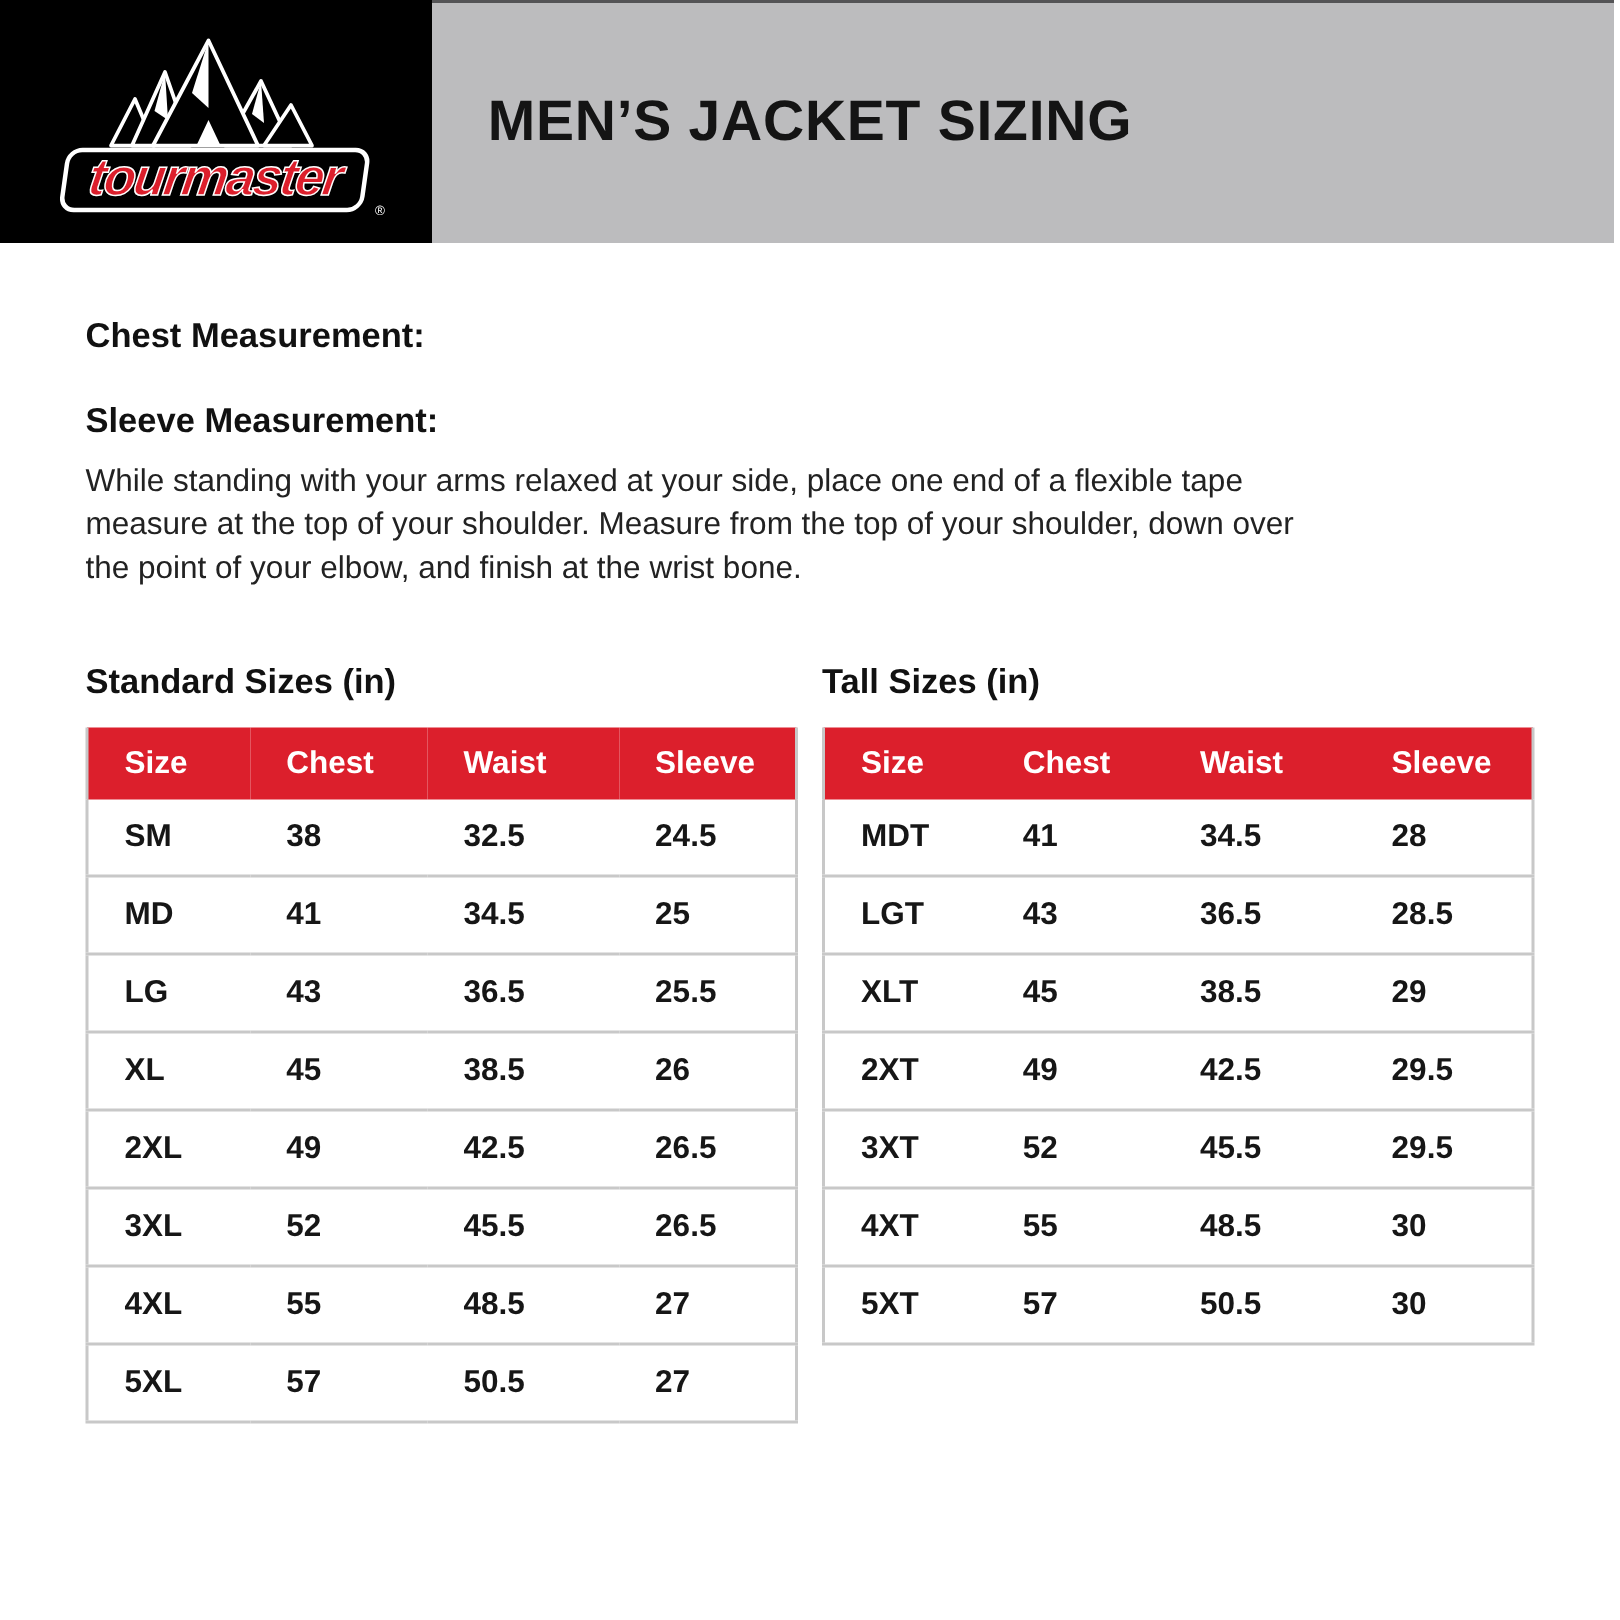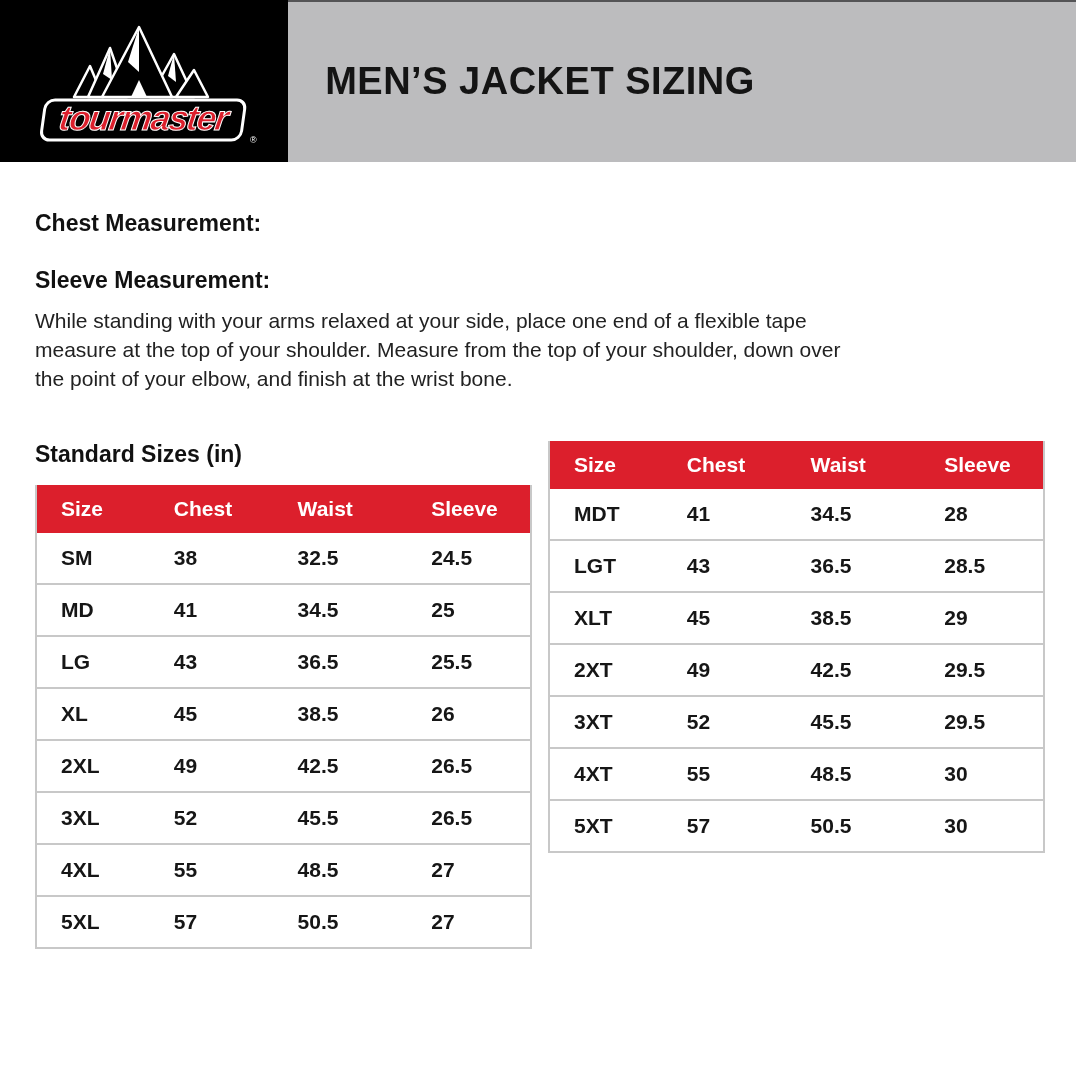--- a/index.html
+++ b/index.html
@@ -32,21 +32,21 @@
     height: 162px;
     display: flex; align-items: center; justify-content: center;
     margin: 0;
     font-size: 38px; font-weight: bold; letter-spacing: 0.5px;
     color: #141414;
     pointer-events: none;
     text-align: right;
   }
 
   
-  .content { padding: 0 35px; }
+  .content { padding: 0 57px; }
   .section { margin-top: 48px; }
   .section + .section { margin-top: 30px; }
   .section h2 {
     margin: 0 0 12px 0;
     font-size: 23px; font-weight: bold; color: #111111;
   }
   .section p {
     margin: 0;
     font-size: 21px; line-height: 29px; color: #222222;
     white-space: pre-line;
@@ -191,20 +191,21 @@
                 <td>5XL</td>
                 <td>57</td>
                 <td>50.5</td>
                 <td>27</td>
               </tr>
             </tbody>
           </table>
       </div>
 
       <div class="table-block">
+        <h2>Tall Sizes (in)</h2>
         <table>
             <thead>
               <tr>
                 <th>Size</th>
                 <th>Chest</th>
                 <th>Waist</th>
                 <th>Sleeve</th>
               </tr>
             </thead>
             <tbody>

